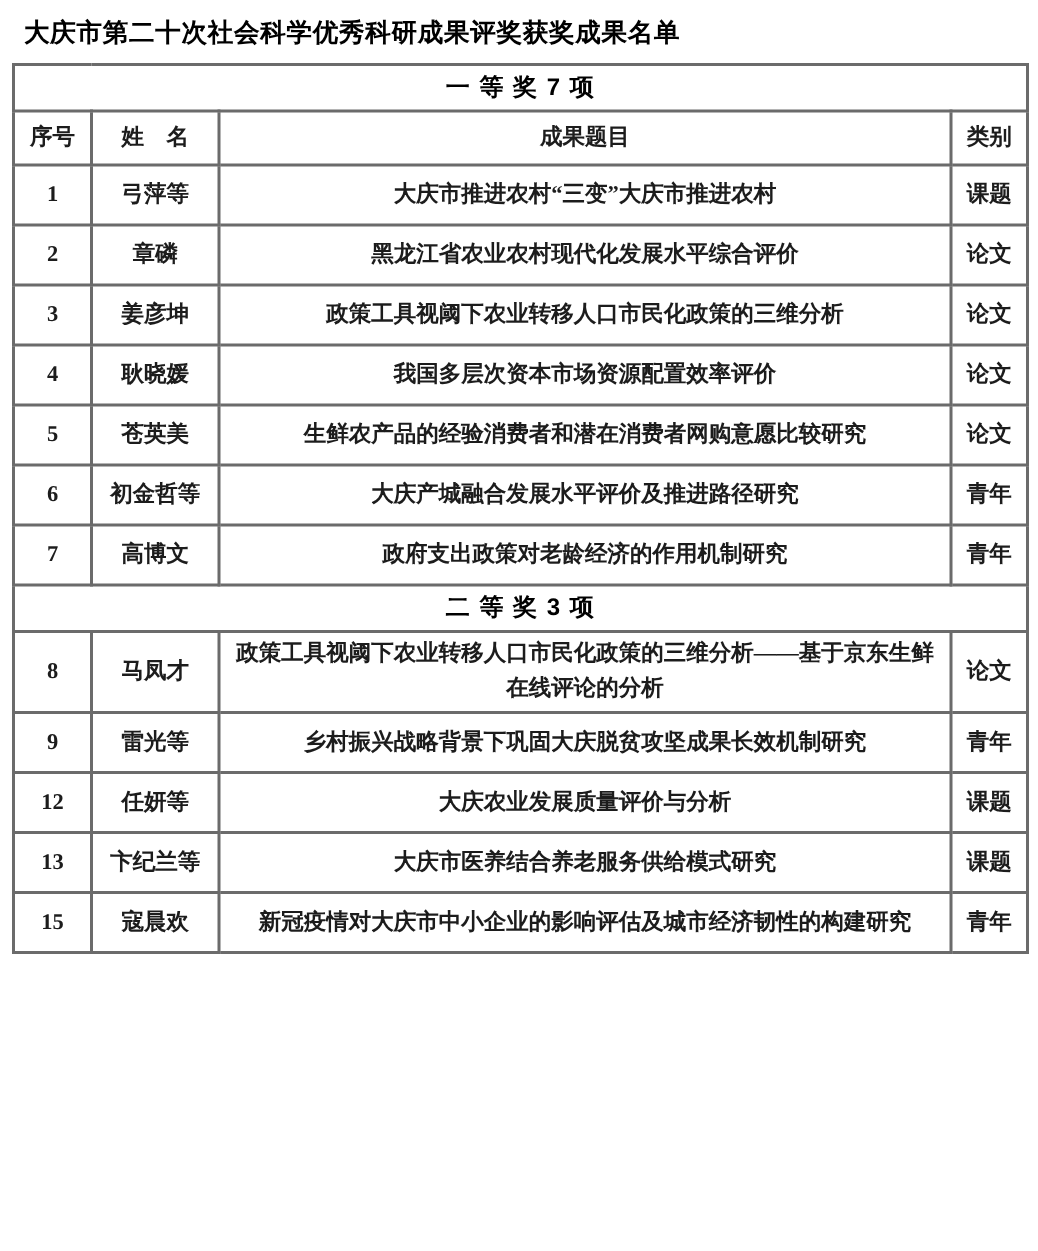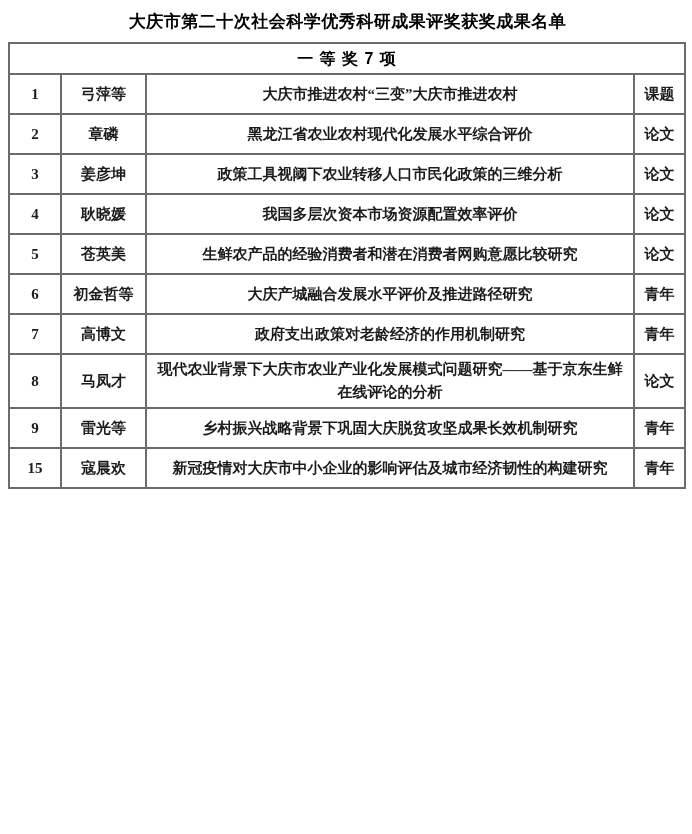--- a/index.html
+++ b/index.html
@@ -17,22 +17,21 @@
     width: 692px;
     height: 834px;
     background: #ffffff;
     padding-top: 8px;
   }
   h1.doc-title {
     font-family: "Liberation Sans", "DejaVu Sans", sans-serif;
     font-size: 17px;
     font-weight: bold;
     color: #000000;
-    text-align: center;
-    margin: 2px 0 9px 3px;
+    margin: 2px 0 9px 16px;
     letter-spacing: 0.5px;
   }
   table.awards {
     border-collapse: collapse;
     table-layout: fixed;
     width: 676px;
     margin-left: 8px;
     border: 2px solid #5d5d5d;
   }
   col.c1 { width: 52px; }
@@ -75,20 +74,26 @@
     <colgroup>
       <col class="c1">
         <col class="c2">
         <col class="c3">
         <col class="c4">
     </colgroup>
     <tbody id="table-body">
         <tr class="section-row">
     <td colspan="4">一 等 奖 7 项</td>
   </tr>
+        <tr class="colhead-row">
+    <td>序号</td>
+    <td>姓　名</td>
+    <td>成果题目</td>
+    <td>类别</td>
+  </tr>
         <tr class="data-row">
     <td class="c-no">1</td>
     <td class="c-name">弓萍等</td>
     <td class="c-title">大庆市推进农村“三变”大庆市推进农村</td>
     <td class="c-cat">课题</td>
   </tr>
         <tr class="data-row">
     <td class="c-no">2</td>
     <td class="c-name">章磷</td>
     <td class="c-title">黑龙江省农业农村现代化发展水平综合评价</td>
@@ -117,31 +122,46 @@
     <td class="c-name">初金哲等</td>
     <td class="c-title">大庆产城融合发展水平评价及推进路径研究</td>
     <td class="c-cat">青年</td>
   </tr>
         <tr class="data-row">
     <td class="c-no">7</td>
     <td class="c-name">高博文</td>
     <td class="c-title">政府支出政策对老龄经济的作用机制研究</td>
     <td class="c-cat">青年</td>
   </tr>
+        <tr class="section-row">
+    <td colspan="4">二 等 奖 3 项</td>
+  </tr>
         <tr class="data-row">
     <td class="c-no">8</td>
     <td class="c-name">马凤才</td>
-    <td class="c-title">现代农业背景下大庆市农业产业化发展模式问题研究——基于京东生鲜在线评论的分析</td>
+    <td class="c-title">政策工具视阈下农业转移人口市民化政策的三维分析——基于京东生鲜在线评论的分析</td>
     <td class="c-cat">论文</td>
   </tr>
         <tr class="data-row">
     <td class="c-no">9</td>
     <td class="c-name">雷光等</td>
     <td class="c-title">乡村振兴战略背景下巩固大庆脱贫攻坚成果长效机制研究</td>
     <td class="c-cat">青年</td>
+  </tr>
+        <tr class="data-row">
+    <td class="c-no">12</td>
+    <td class="c-name">任妍等</td>
+    <td class="c-title">大庆农业发展质量评价与分析</td>
+    <td class="c-cat">课题</td>
+  </tr>
+        <tr class="data-row">
+    <td class="c-no">13</td>
+    <td class="c-name">卞纪兰等</td>
+    <td class="c-title">大庆市医养结合养老服务供给模式研究</td>
+    <td class="c-cat">课题</td>
   </tr>
         <tr class="data-row">
     <td class="c-no">15</td>
     <td class="c-name">寇晨欢</td>
     <td class="c-title">新冠疫情对大庆市中小企业的影响评估及城市经济韧性的构建研究</td>
     <td class="c-cat">青年</td>
   </tr>
       </tbody>
   </table>
 </div>

